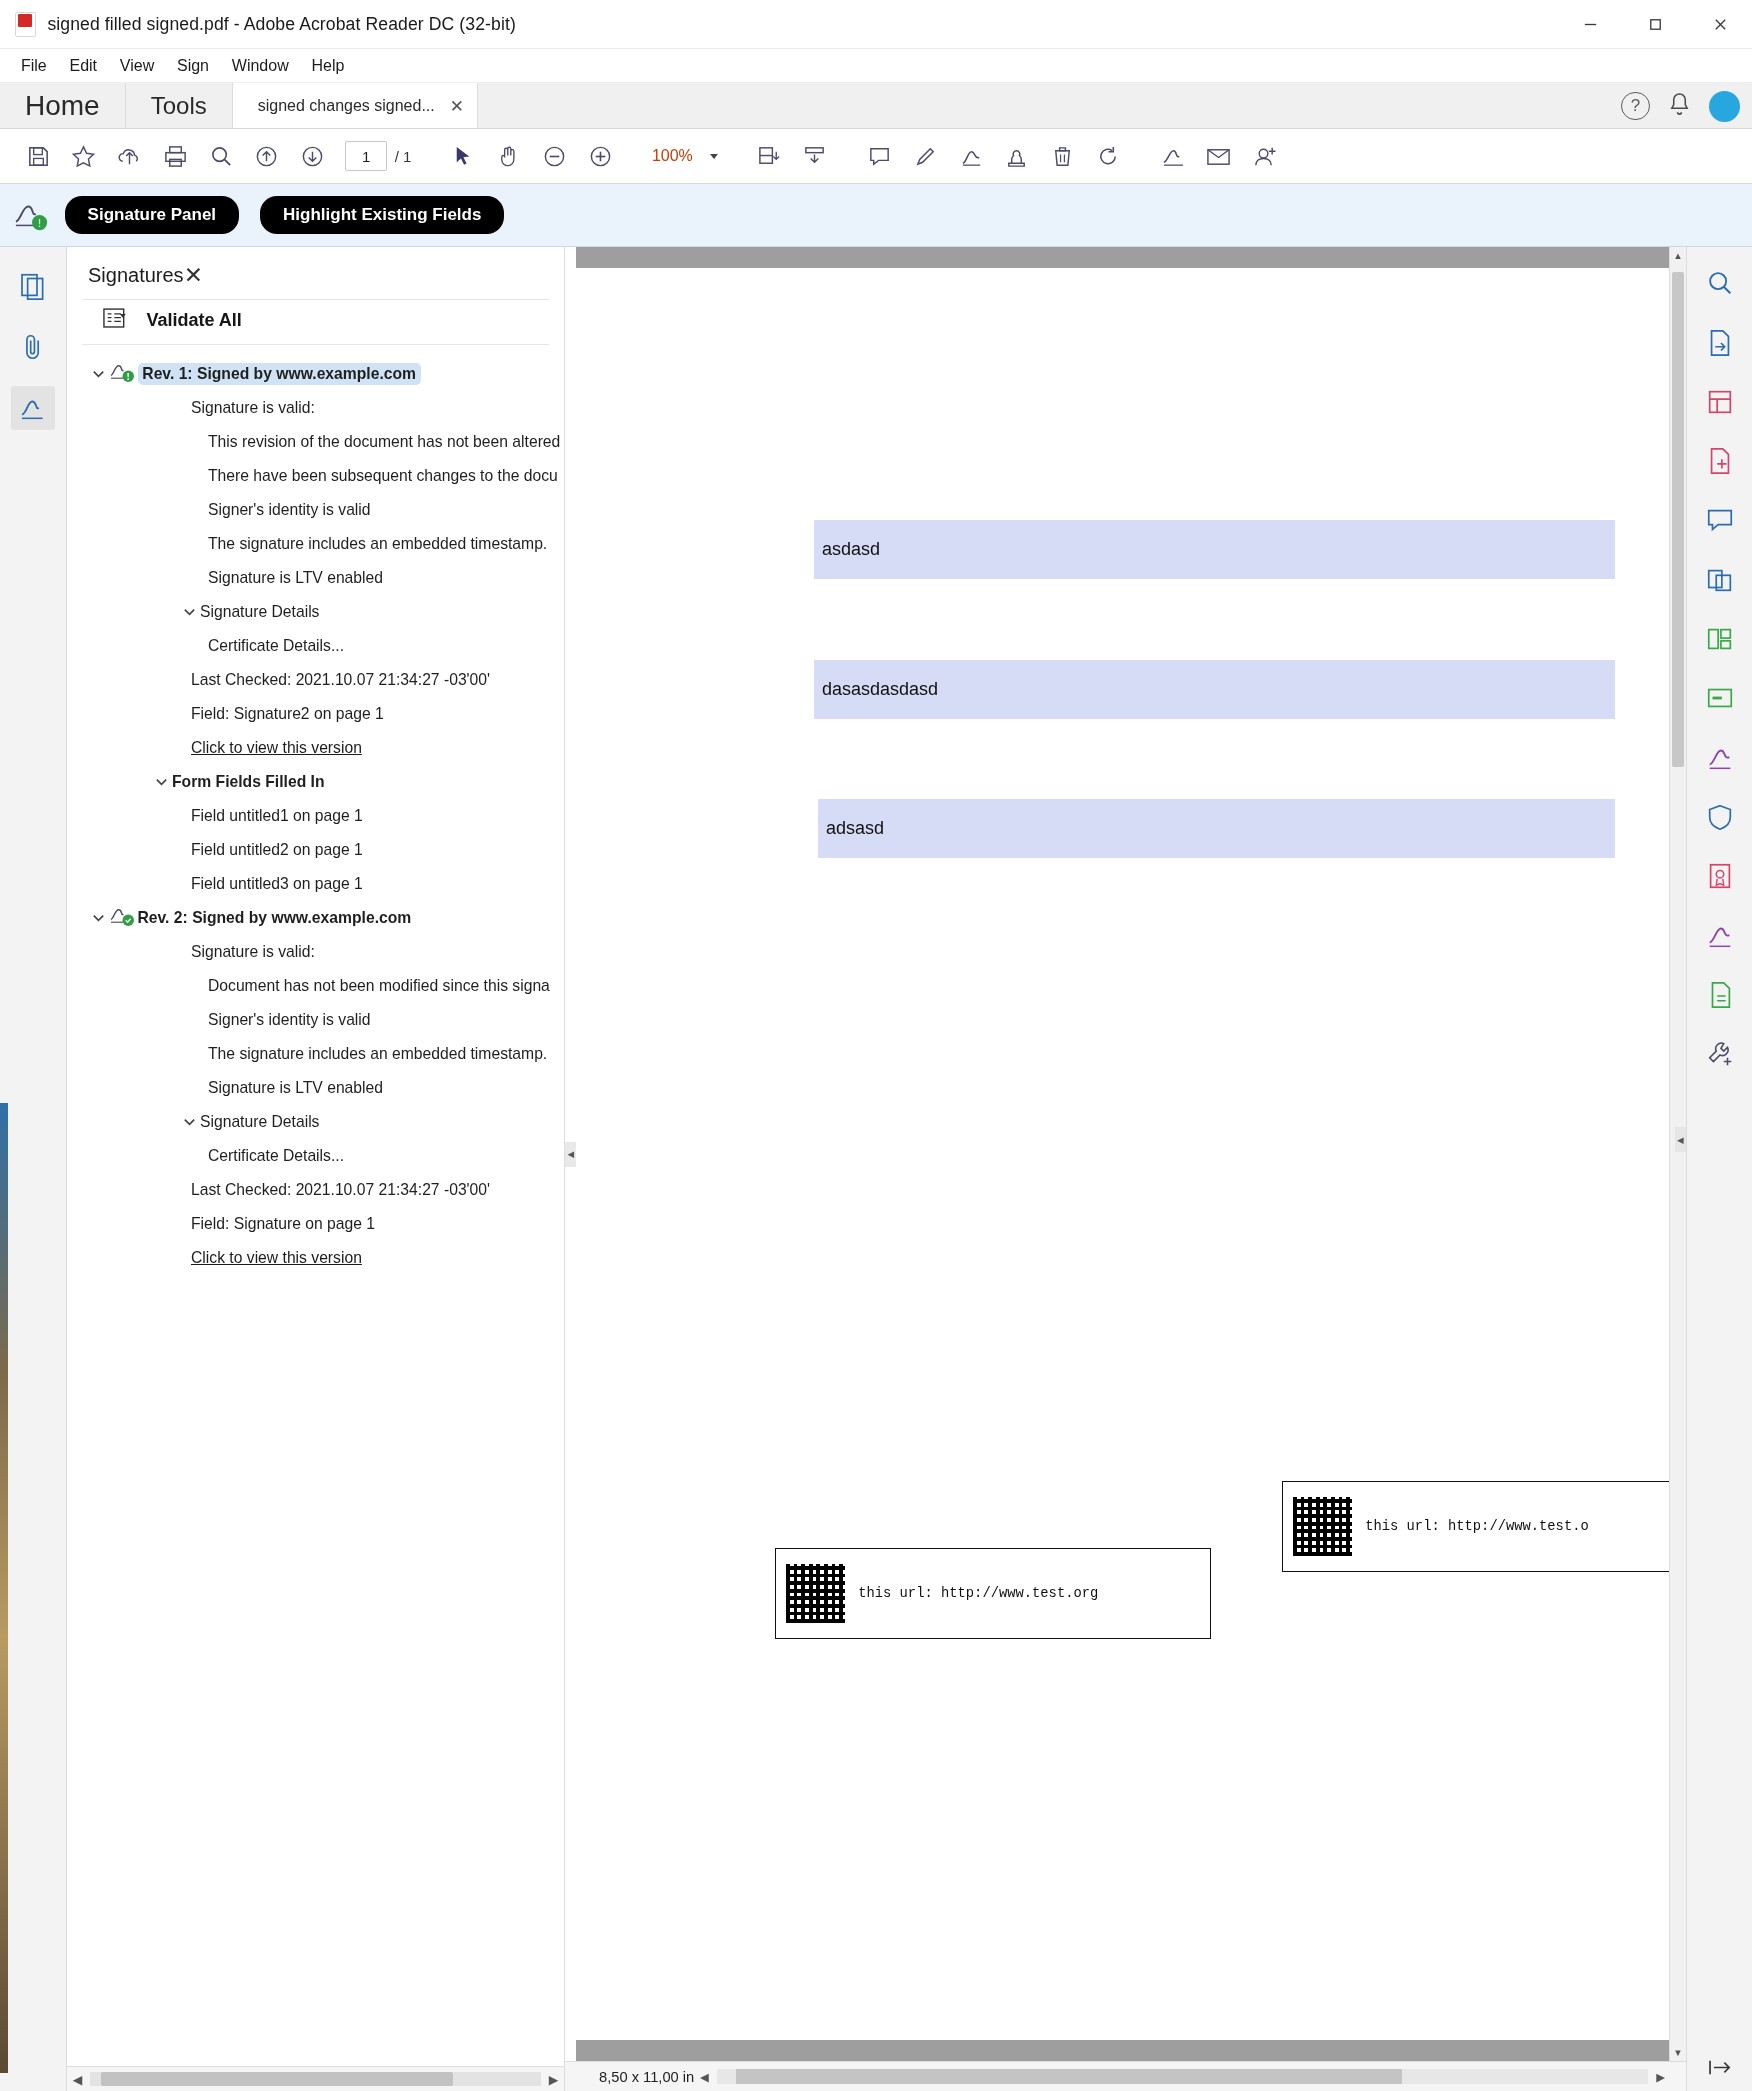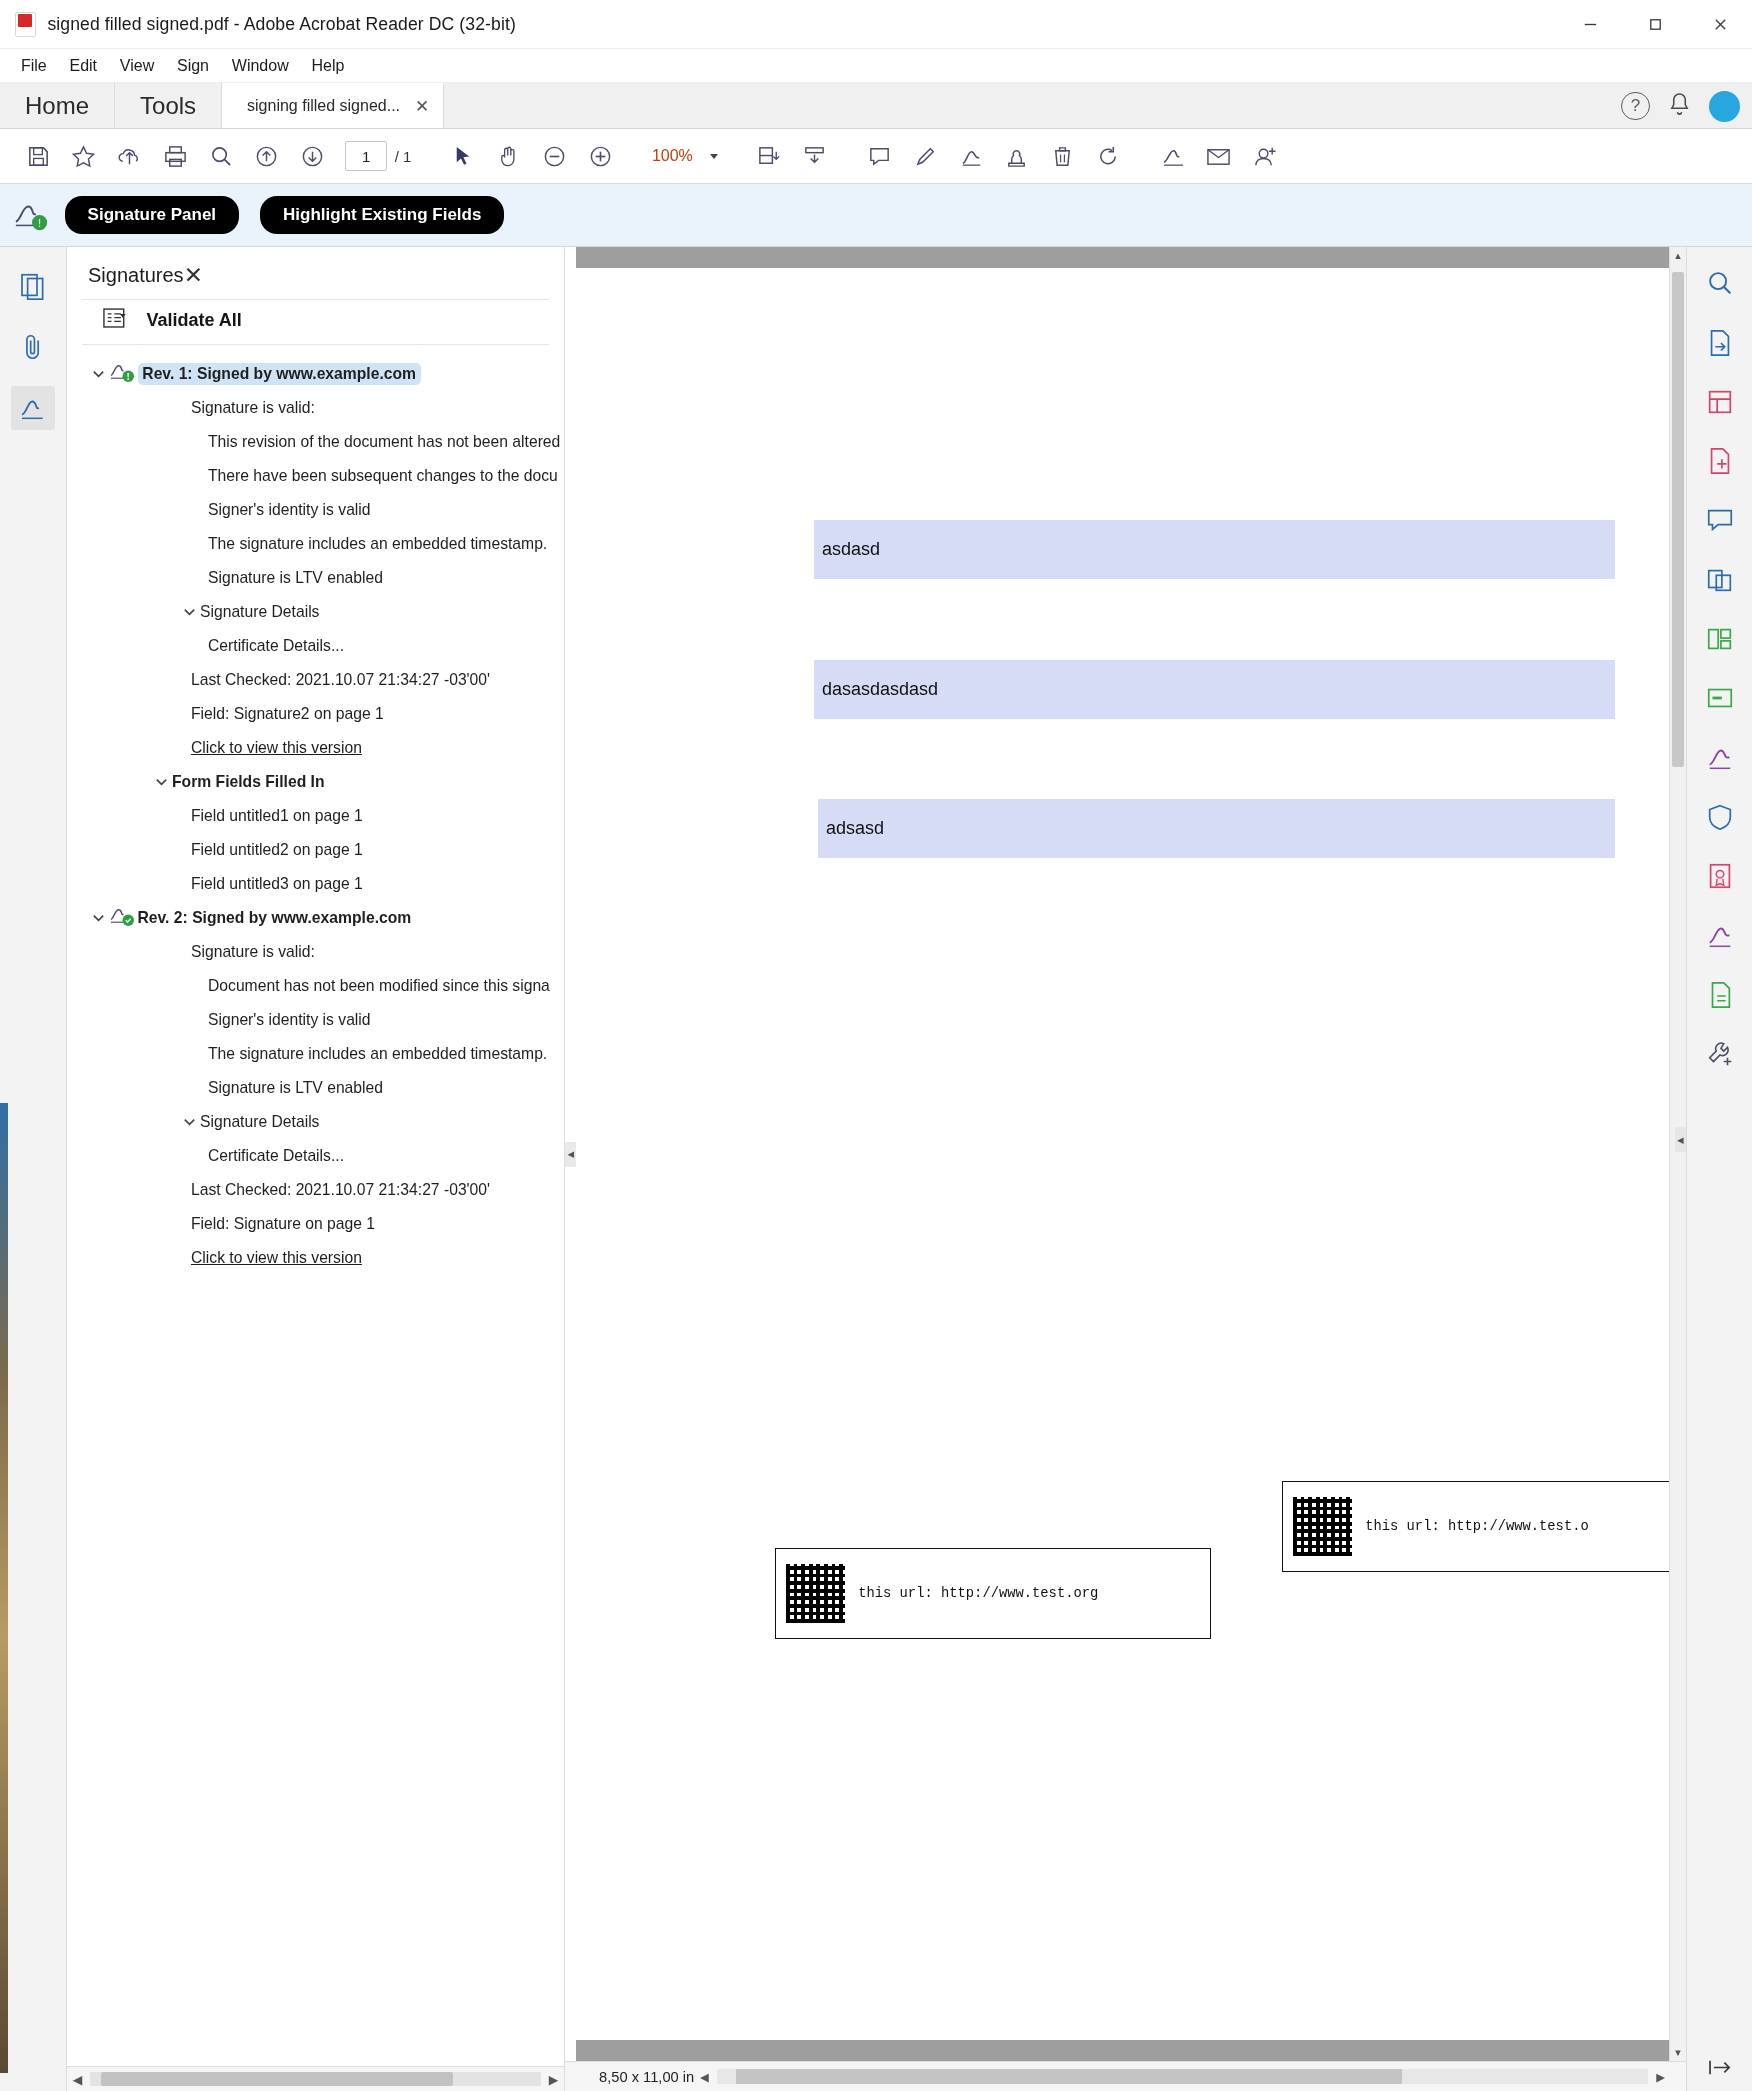--- a/index.html
+++ b/index.html
@@ -410,27 +410,27 @@
     <div class="mi">File</div>
     <div class="mi">Edit</div>
     <div class="mi">View</div>
     <div class="mi">Sign</div>
     <div class="mi">Window</div>
     <div class="mi">Help</div>
   </div>
 
   <div class="tabstrip">
     <div class="tab">
-      <span class="tab-label" style="font-size:24px">Home</span>
+      <span class="tab-label" style="font-size:28px">Home</span>
     </div>
     <div class="tab">
       <span class="tab-label" style="font-size:24px">Tools</span>
     </div>
     <div class="tab active-doc">
-      <span class="tab-label">signing filled signed...</span>
+      <span class="tab-label">signed changes signed...</span>
       <span class="tab-close">✕</span>
     </div>
     <div class="tabstrip-right">
       <div class="circ-icon">?</div>
       <div>
         <svg width="25" height="27" viewBox="0 0 26 28">
             <path d="M13 3a6 6 0 0 0-6 6v5l-2 4h16l-2-4V9a6 6 0 0 0-6-6z" fill="none" stroke="#4a4a4a" stroke-width="1.6"></path>
             <path d="M11 22a2 2 0 0 0 4 0" fill="none" stroke="#4a4a4a" stroke-width="1.6"></path>
           </svg>
       </div>

